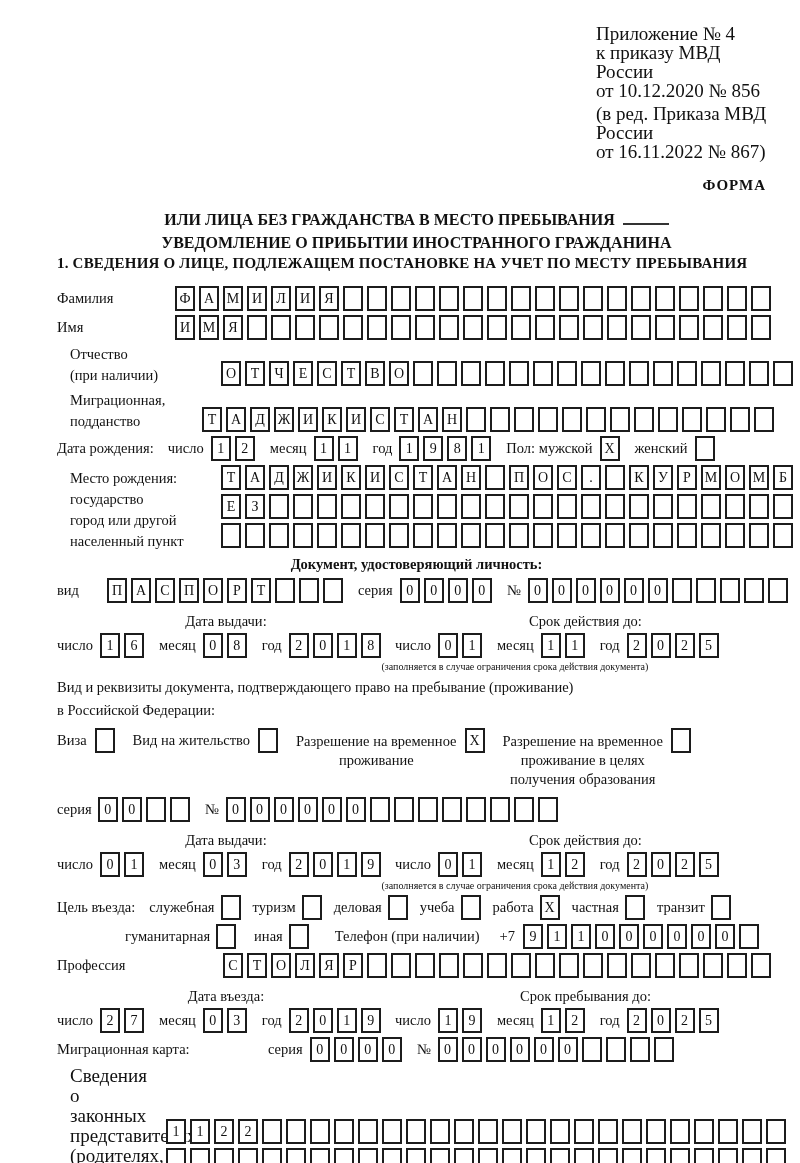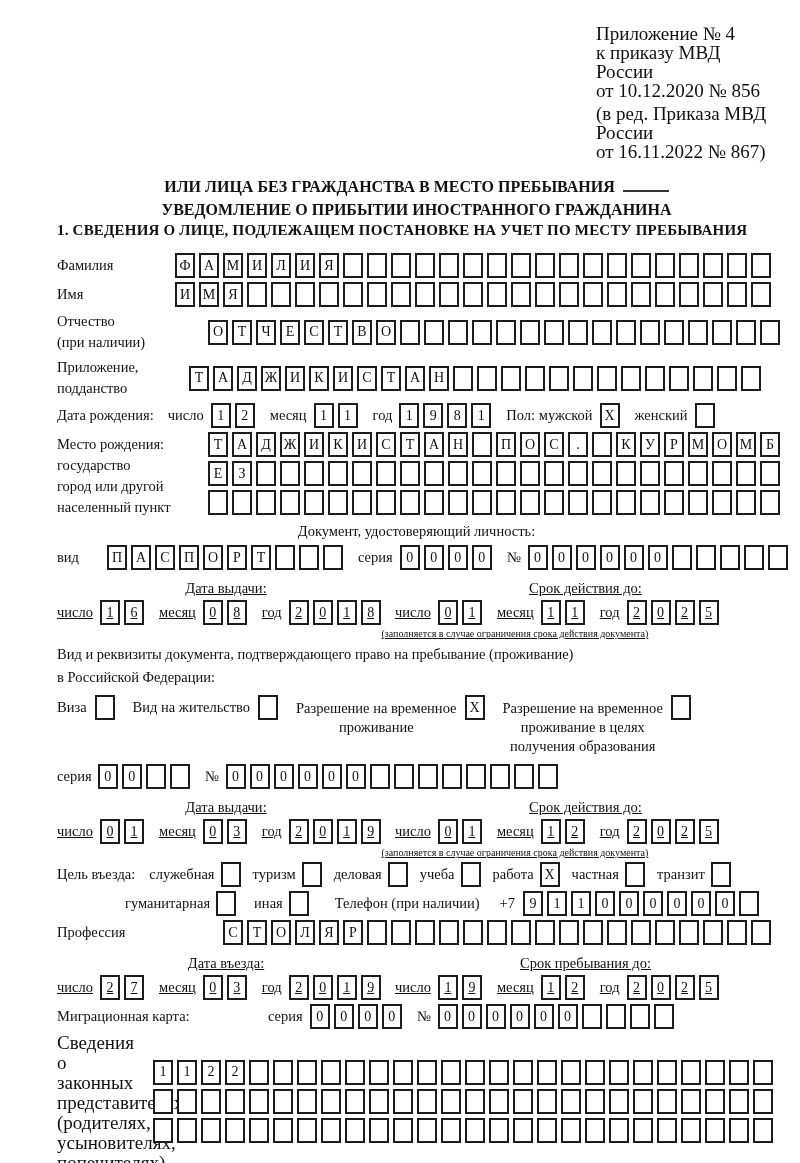--- a/index.html
+++ b/index.html
@@ -25,39 +25,39 @@
   .sec-head { font-weight: bold; font-size: 15px; letter-spacing: 0.2px;
               margin-top: 1px; margin-bottom: 14px; }
 
   
   .cell { width: 20px; height: 25px; border: 2px solid #1c1c1c; margin-right: 4px;
           display: flex; align-items: center; justify-content: center;
           font-size: 14px; flex: none; background: #fff; }
   .boxes { display: flex; flex: none; }
 
   .frow { display: flex; align-items: center; margin-bottom: 4px; }
-  .frow.top { align-items: center; }
+  .frow.top { align-items: flex-end; margin-left: 13px; }
 
   .lbl { flex: none; margin-right: 6px; }
   .w112 { width: 112px; }
   .w145 { width: 145px; line-height: 21px; }
   .w126 { width: 126px; line-height: 21px; }
   .w50  { width: 44px; }
   .w160 { width: 160px; }
   .w205 { width: 205px; }
   .w90  { width: 90px; line-height: 20px; font-size: 19px; }
 
   .stack .boxes { margin-bottom: 4px; }
 
   .dmy  { flex: none; margin: 0 7px 0 11px; }
   .dmy0 { flex: none; margin-right: 7px; }
 
-  .center-bold { text-align: center; font-weight: normal; margin: 2px 0 5px; }
-
-  .datesec { display: flex; margin-top: 10px; margin-bottom: 4px; text-decoration: underline; }
+  .center-bold { text-align: center; font-weight: bold; margin: 2px 0 5px; }
+
+  .datesec { display: flex; margin-top: 10px; margin-bottom: 4px; }
   .dcol.left { width: 47%; flex: none; }
   .dcol.right { width: 53%; flex: none; }
   .dhead { text-align: center; margin-bottom: 3px; }
   .dline { display: flex; align-items: center; }
   .dnote { font-size: 10px; margin-left: -115px; width: 470px; text-align: center; margin-top: 3px; }
 
   .textline { line-height: 23px; }
 
   .optrow { align-items: flex-start; margin-top: 6px; margin-bottom: 8px; }
   .olbl { padding-top: 4px; margin-right: 8px; flex: none; }
@@ -78,20 +78,21 @@
   <div class="annex">
     <div>Приложение № 4</div>
     <div>к приказу МВД России</div>
     <div>от 10.12.2020 № 856</div>
     <div class="amend">
       <div>(в ред. Приказа МВД России</div>
       <div>от 16.11.2022 № 867)</div>
     </div>
   </div>
 
+  <div class="forma">ФОРМА</div>
 
   <div class="title">
     <div>
       <span>ИЛИ ЛИЦА БЕЗ ГРАЖДАНСТВА В МЕСТО ПРЕБЫВАНИЯ</span><span class="blank"></span>
     </div>
     <div>УВЕДОМЛЕНИЕ О ПРИБЫТИИ ИНОСТРАННОГО ГРАЖДАНИНА</div>
   </div>
 
   <div class="sec-head">1. СВЕДЕНИЯ О ЛИЦЕ, ПОДЛЕЖАЩЕМ ПОСТАНОВКЕ НА УЧЕТ ПО МЕСТУ ПРЕБЫВАНИЯ</div>
 
@@ -185,21 +186,21 @@
         <span class="cell"></span>
         <span class="cell"></span>
         <span class="cell"></span>
         <span class="cell"></span>
         <span class="cell"></span>
       </span>
   </div>
 
   <div class="frow top">
     <div class="lbl w126">
-      <div>Приложение,</div>
+      <div>Миграционная,</div>
       <div>подданство</div>
     </div>
     <span class="boxes">
         <span class="cell">Т</span>
         <span class="cell">А</span>
         <span class="cell">Д</span>
         <span class="cell">Ж</span>
         <span class="cell">И</span>
         <span class="cell">К</span>
         <span class="cell">И</span>

